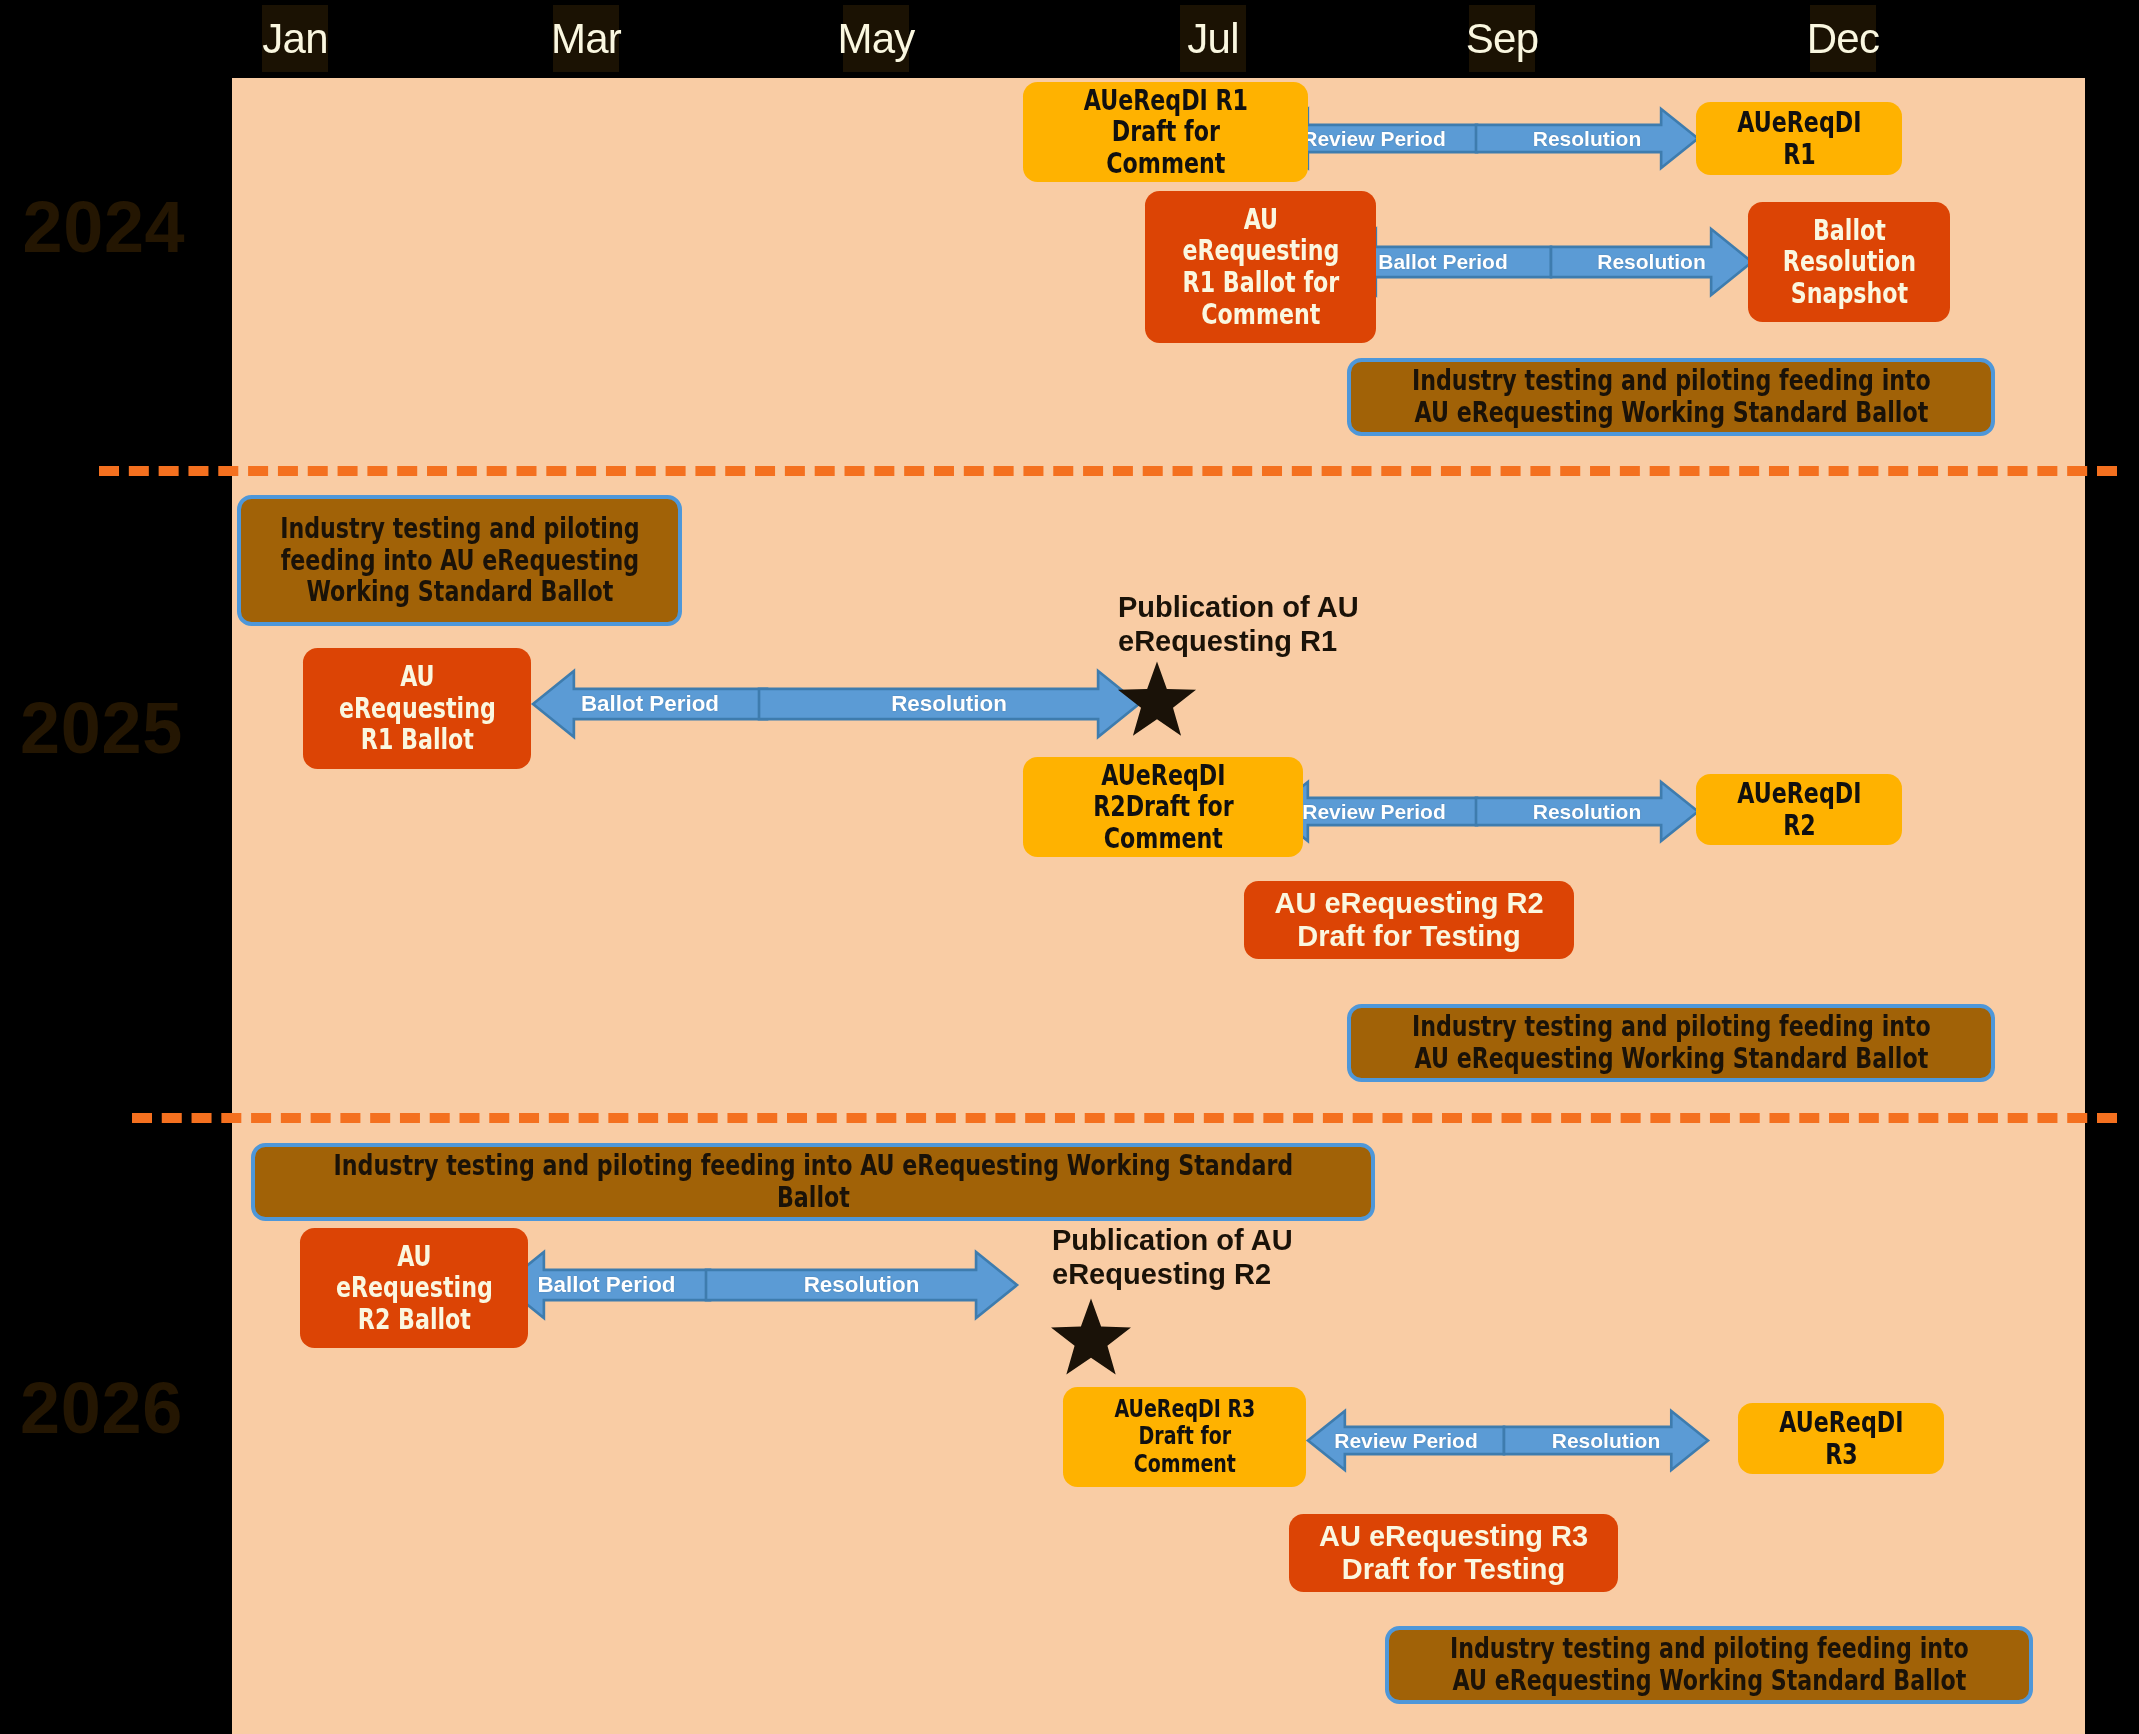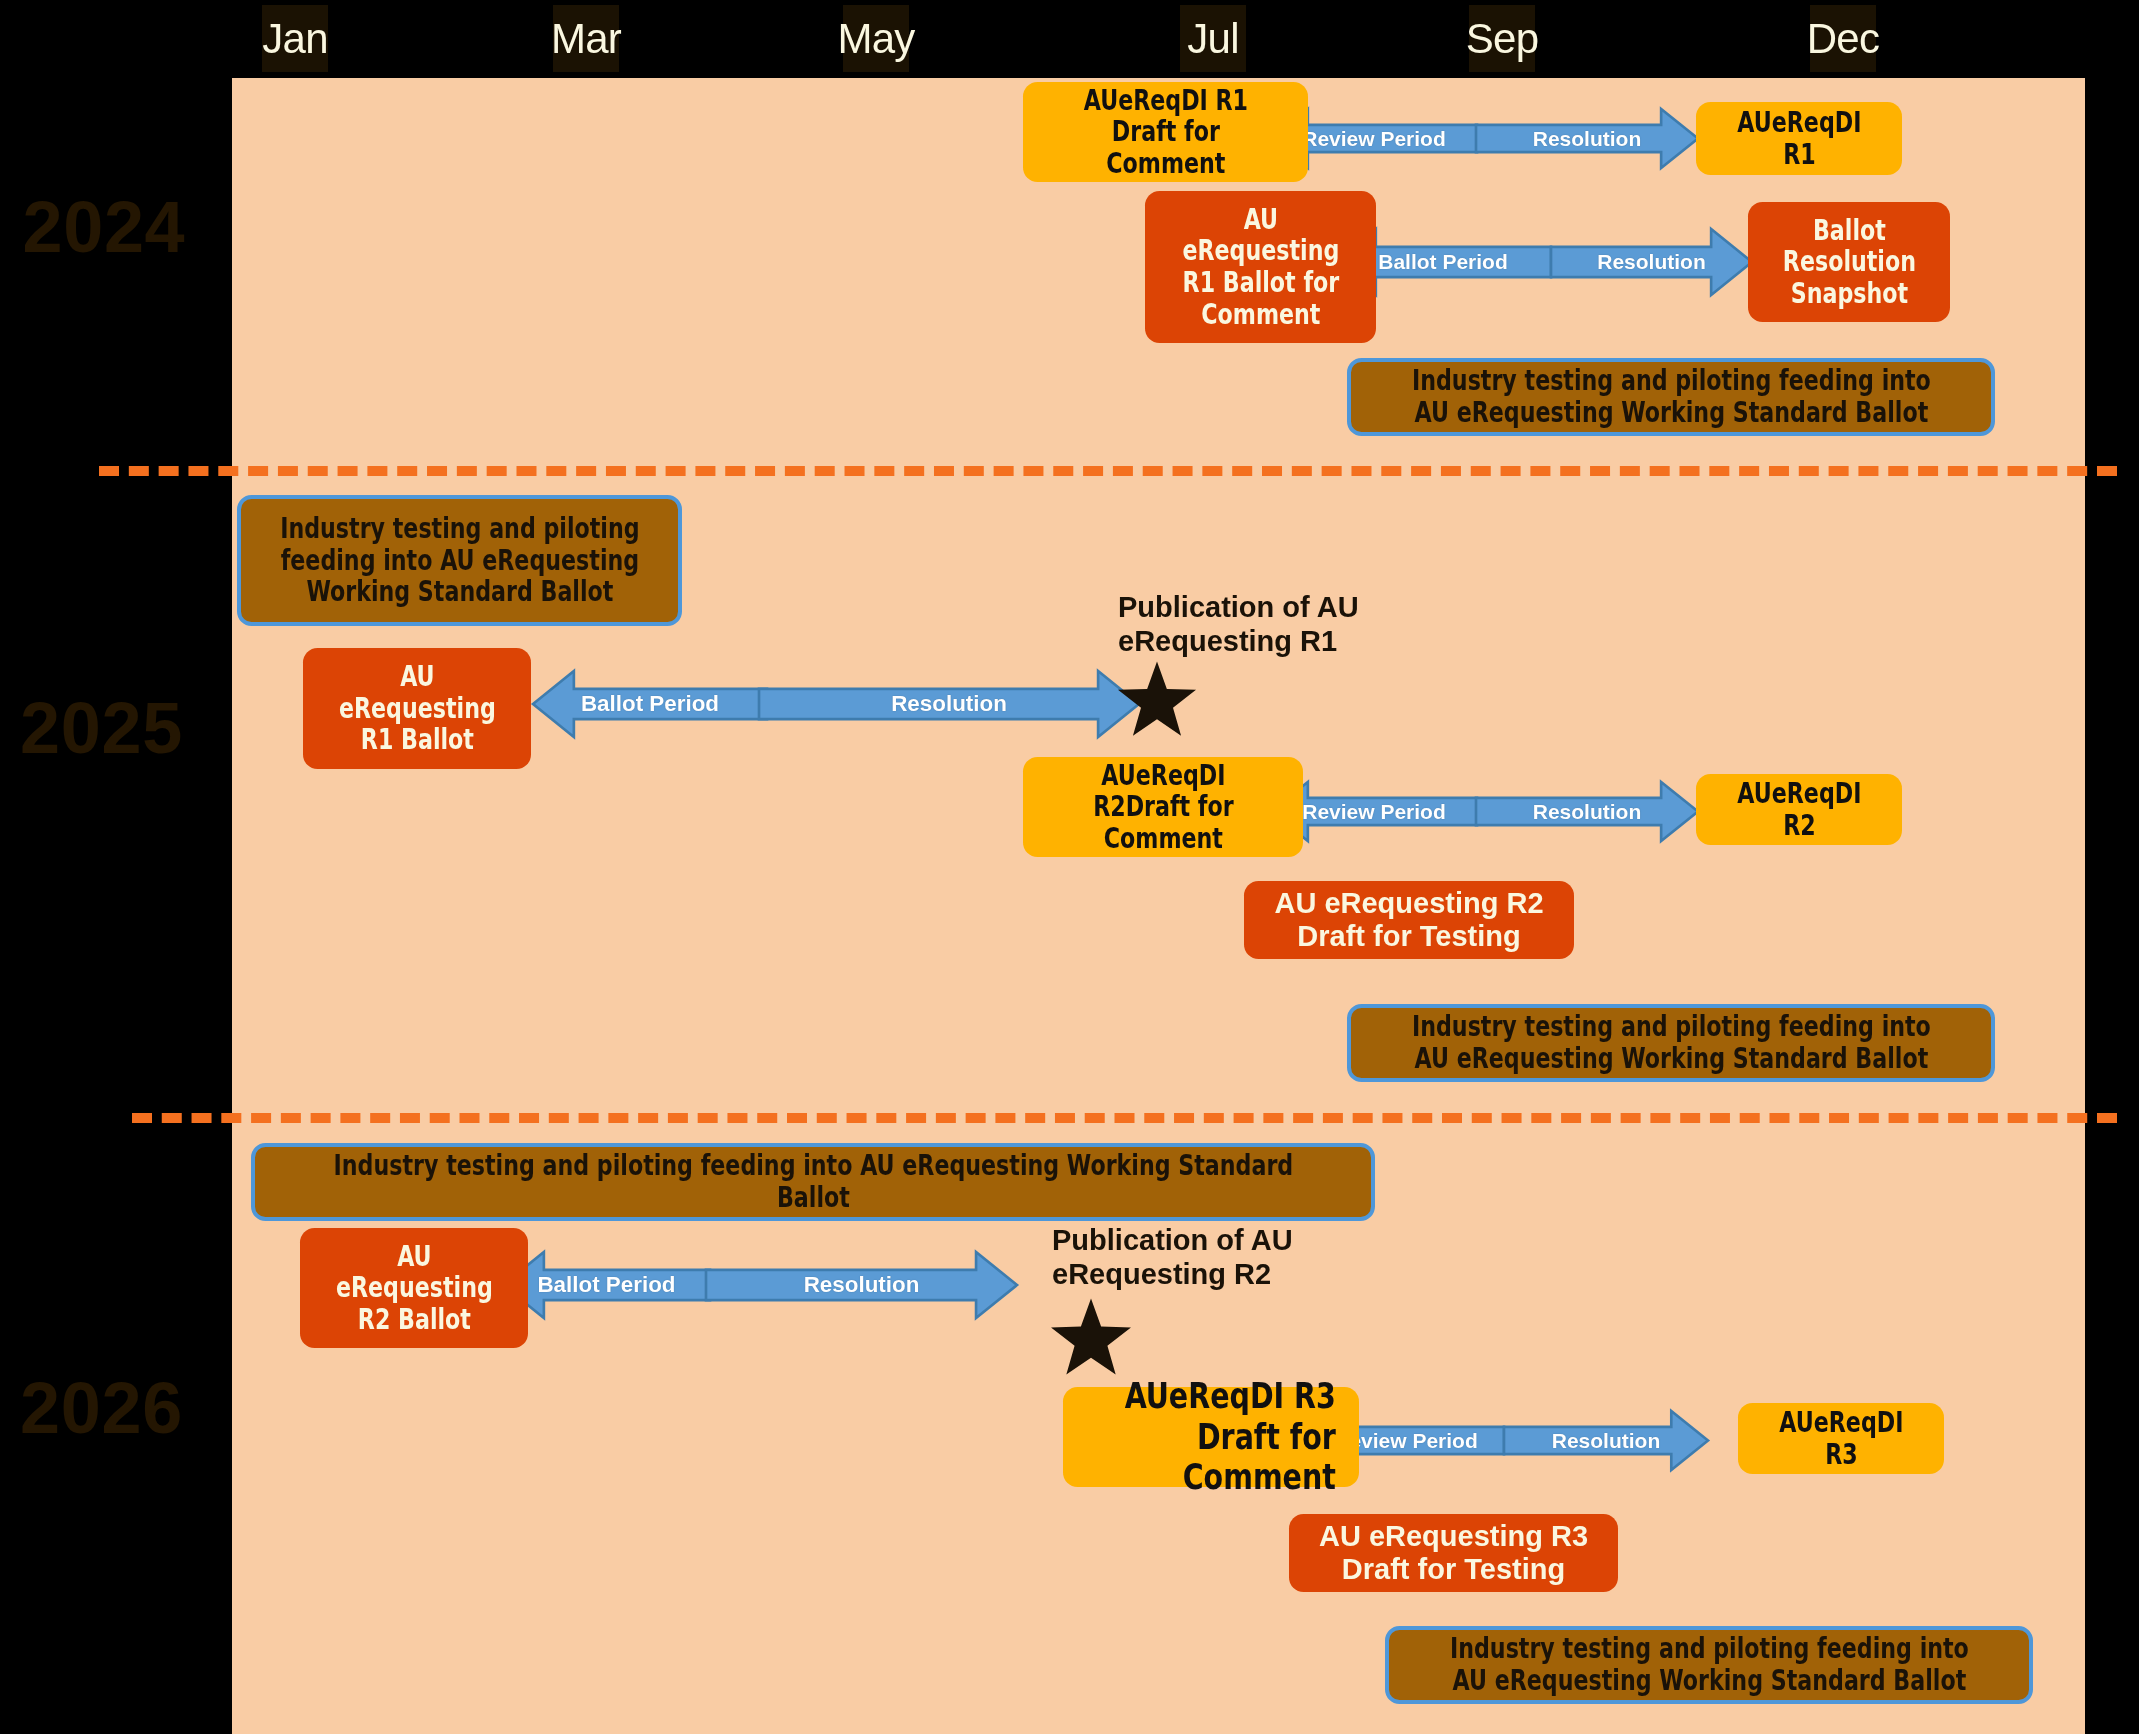--- a/index.html
+++ b/index.html
@@ -210,21 +210,21 @@
     </div>
     <div class="node cream" style="left: 251px; top: 1143px; width: 1124px; height: 78px; font-size: 28px;">
       <span class="ln cond">Industry testing and piloting feeding into AU eRequesting Working Standard</span>
       <span class="ln cond">Ballot</span>
     </div>
     <div class="node red" style="left: 300px; top: 1228px; width: 228px; height: 120px; font-size: 28px;">
       <span class="ln cond">AU</span>
       <span class="ln cond">eRequesting</span>
       <span class="ln cond">R2 Ballot</span>
     </div>
-    <div class="node amber" style="left: 1063px; top: 1387px; width: 296px; height: 100px; font-size: 36px; text-align: right;">
+    <div class="node amber" style="left: 1063px; top: 1387px; width: 243px; height: 100px; font-size: 24px;">
       <span class="ln cond">AUeReqDI R3</span>
       <span class="ln cond">Draft for</span>
       <span class="ln cond">Comment</span>
     </div>
     <div class="node amber" style="left: 1738px; top: 1403px; width: 206px; height: 71px; font-size: 28px;">
       <span class="ln cond">AUeReqDI</span>
       <span class="ln cond">R3</span>
     </div>
     <div class="node red" style="left: 1289px; top: 1514px; width: 329px; height: 78px; font-size: 29px;">
       <span class="ln wide">AU eRequesting R3</span>

